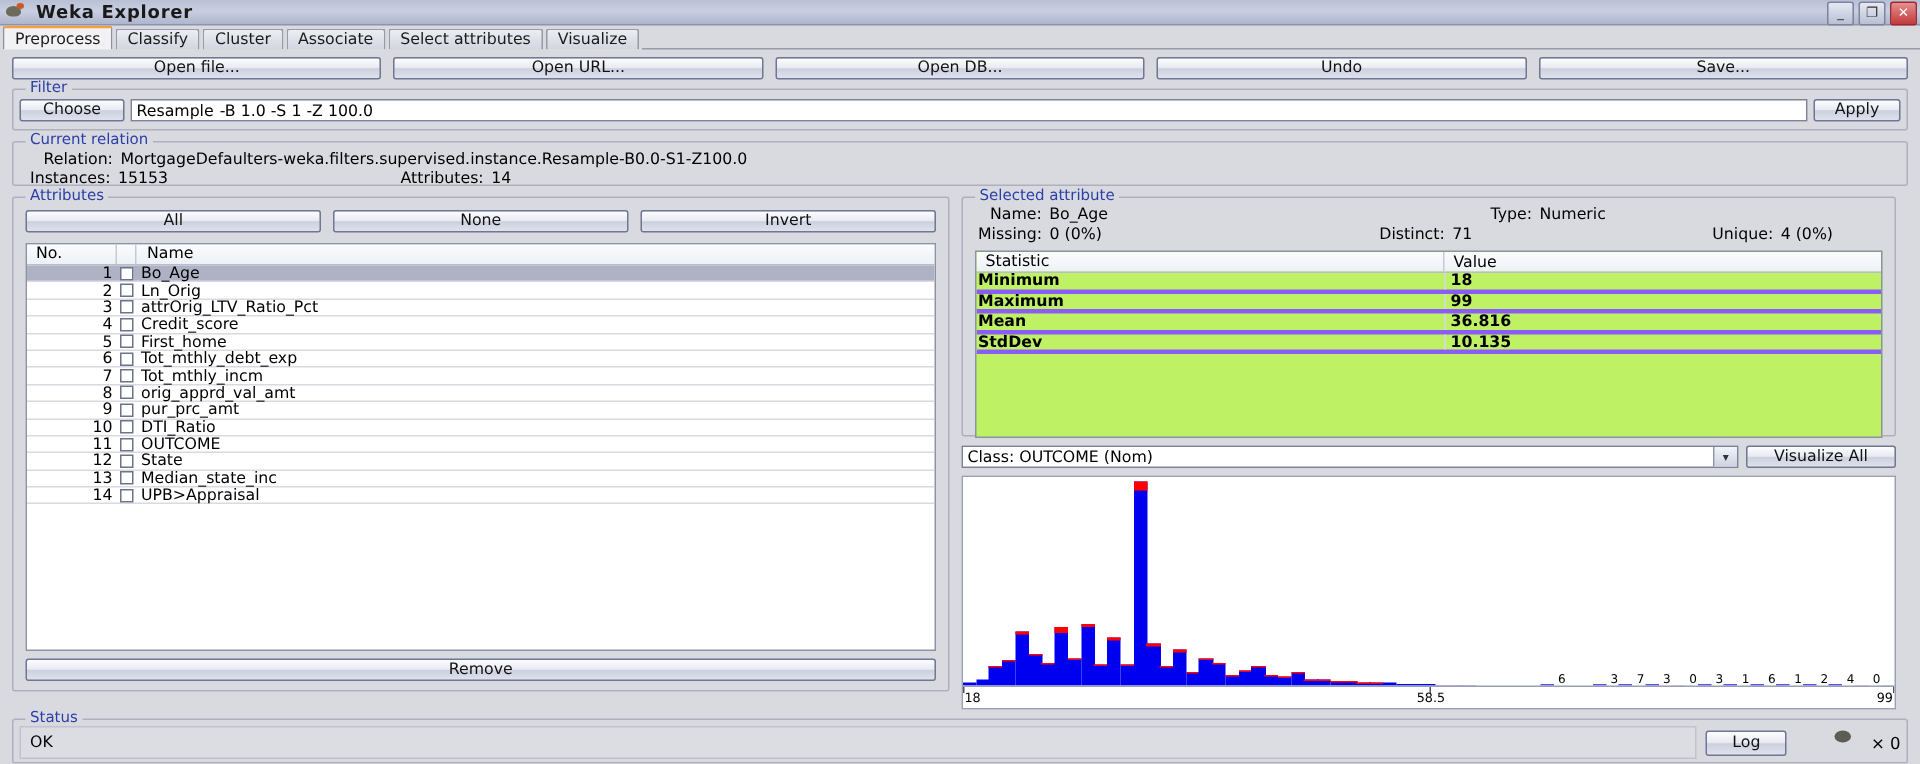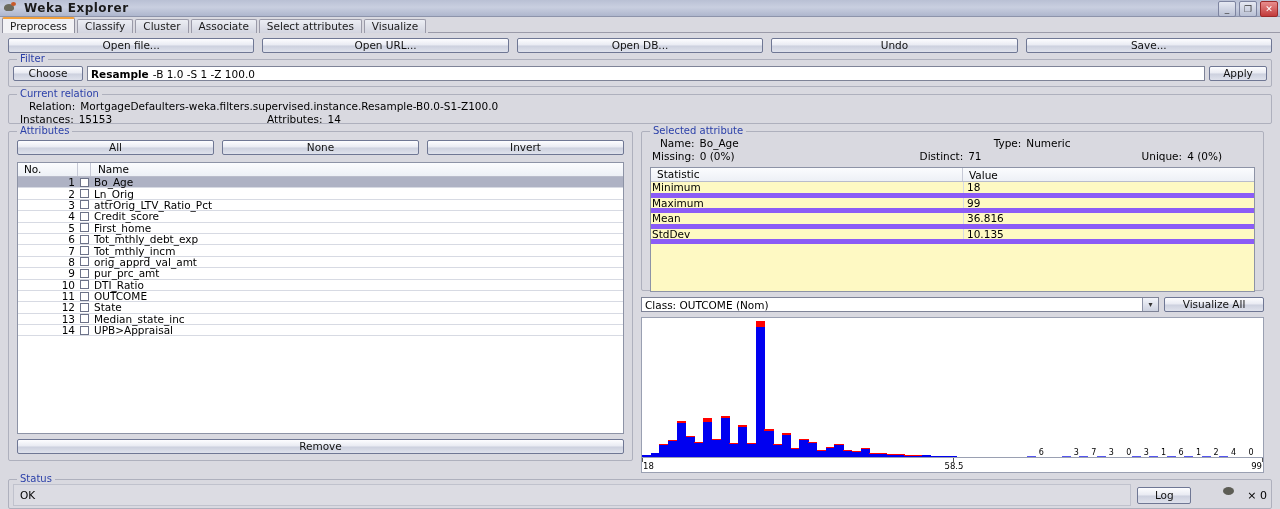--- a/index.html
+++ b/index.html
@@ -61,21 +61,21 @@
   .toolbar .btn{flex:1;}
 
   
   #filter-panel{margin:6px 8px 0 8px;height:28px;}
   .filter-row{display:flex;align-items:center;padding:6px 4px 0 4px;gap:4px;}
   .choose-btn{width:70px;}
   .filter-value{
     flex:1;height:15px;box-sizing:border-box;background:#fff;border:1px solid #7e8397;
     display:flex;align-items:center;padding:0 3px;font-size:10.5px;overflow:hidden;white-space:nowrap;
   }
-  .filter-value b{font-weight:bold;margin-right:4px;}
+  .filter-value b{font-weight:normal;margin-right:4px;}
   .apply-btn{width:58px;}
 
   
   #relation-panel{margin:7px 8px 0 8px;height:30px;}
   .rel-line{display:flex;font-size:10.5px;padding-left:20px;}
   .rel-line.l1{padding-top:5px;}
   .rel-line.l2{padding-top:1px;padding-left:11px;}
   .rel-lbl{margin-right:5px;}
   .rel-gap{display:inline-block;width:155px;}
 
@@ -112,30 +112,30 @@
   
   #selattr-panel{height:160px;}
   .sa-info{font-size:10.5px;padding:5px 0 0 0;}
   .sa-l1,.sa-l2{display:flex;}
   .sa-l1{padding-left:18px;}
   .sa-l2{padding-left:10px;padding-top:1px;}
   .sa-pad1{display:inline-block;width:255px;}
   .sa-pad2{display:inline-block;width:185px;}
   .sa-pad3{display:inline-block;width:160px;}
   .stat-table{
-    margin:5px 8px 0 8px;box-sizing:border-box;border:1px solid #8d93a6;background:#fef9c3;
+    margin:5px 8px 0 8px;box-sizing:border-box;border:1px solid #8d93a6;background:#bef264;
     height:125px;overflow:hidden;
   }
   .stat-head{
     display:flex;height:13px;align-items:center;font-size:10.5px;
     background:linear-gradient(to bottom,#fbfcfe,#edf0f6);border-bottom:1px solid #b9bccb;
   }
   .stat-head .sh-k{width:312px;padding-left:6px;border-right:1px solid #c6c9d6;height:13px;line-height:13px;box-sizing:border-box;}
   .stat-head .sh-v{flex:1;padding-left:6px;}
-  .stat-row{display:flex;height:10.6px;font-size:10.5px;border-bottom:5px solid #8b5cf6;}
+  .stat-row{display:flex;height:10.6px;font-size:10.5px;border-bottom:3px solid #8b5cf6;font-weight:bold;}
   .stat-row .sr-k{width:312px;padding-left:1px;box-sizing:border-box;line-height:10px;}
   .stat-row .sr-v{flex:1;padding-left:3px;border-left:1px solid #d7dae3;line-height:10px;box-sizing:border-box;}
 
   
   .class-row{display:flex;gap:5px;margin-top:6px;align-items:center;}
   .combo{
     flex:1;height:15px;box-sizing:border-box;background:#fff;border:1px solid #7e8397;
     display:flex;align-items:center;font-size:10.5px;padding-left:3px;position:relative;
   }
   .combo .arrow{

